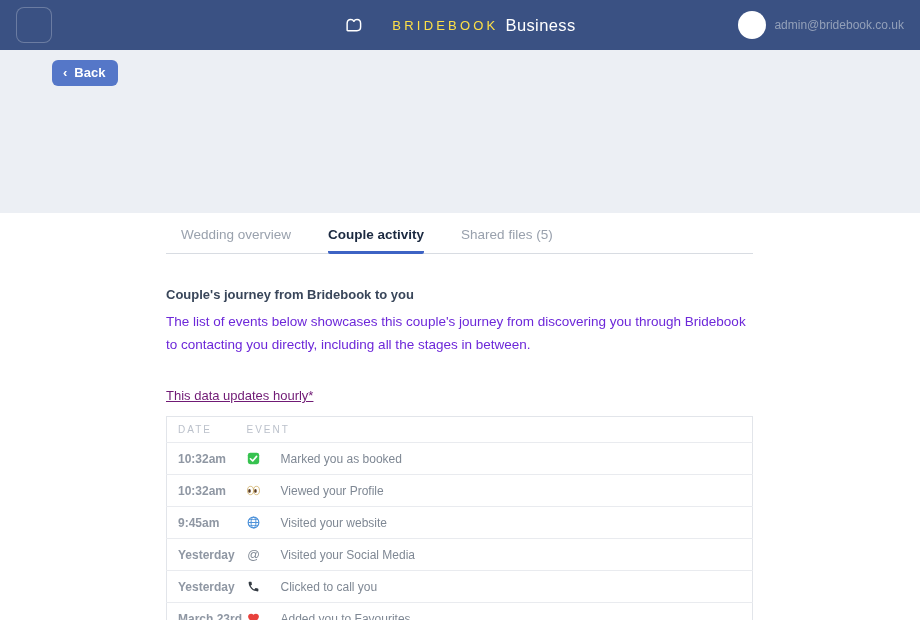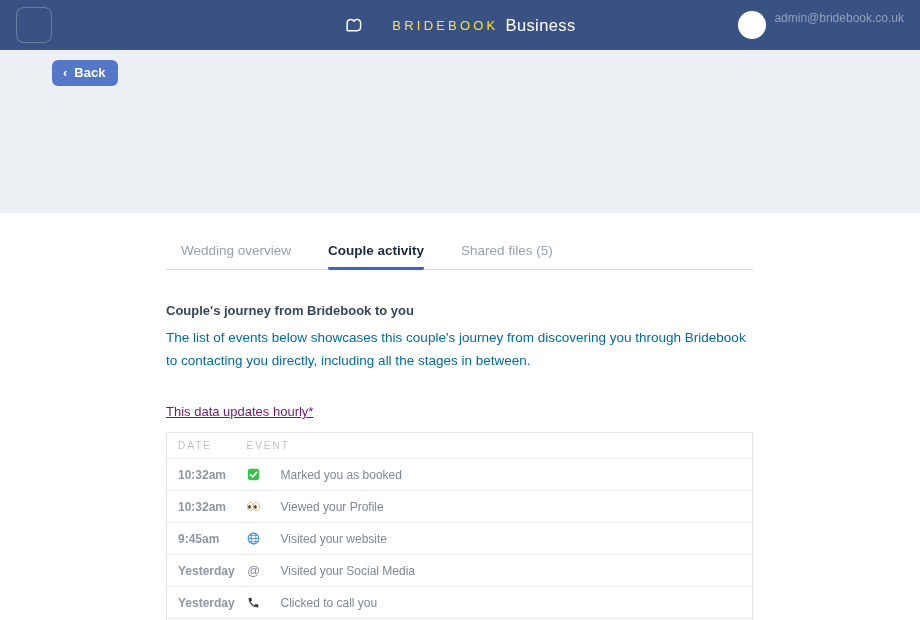--- a/index.html
+++ b/index.html
@@ -19,21 +19,21 @@
   .venue-name { color: #FFFFFF; font-size: 13px; font-weight: 500; letter-spacing: .2px; }
   .venue-badge { background: #F2C04B; color: #A5670F; font-size: 9px; font-weight: 700;
     border-radius: 999px; padding: 3px 9px; width: fit-content; letter-spacing: .2px; }
 
   .logo { position: absolute; left: 50%; top: 50%; transform: translate(-50%, -50%);
     display: flex; align-items: center; gap: 9px; color: #fff; }
   .logo-mark { width: 19px; height: 19px; display: block; }
   .logo-text { font-size: 13px; font-weight: 500; letter-spacing: 3.2px; color: #fde047; margin-left: 20px; }
   .logo-suffix { font-size: 16.5px; font-weight: 400; letter-spacing: .4px; color: #fff; margin-left: -2px; }
 
-  .account { margin-left: auto; display: flex; align-items: flex-start; gap: 8px; }
+  .account { margin-left: auto; display: flex; align-items: center; gap: 8px; }
   .avatar { width: 28px; height: 28px; border-radius: 50%; background: #fff; }
   .account-email { color: #93A0B9; font-size: 12px; }
 
   
   .hero { height: 163px; background: #ECEFF4; position: relative; }
   .back-btn { position: absolute; left: 52px; top: 10px; background: #5577C8; color: #fff;
     border: none; border-radius: 6px; font-size: 13px; font-weight: 700;
     padding: 5px 13px 6px 11px; display: flex; align-items: center; gap: 7px; cursor: pointer;
     font-family: "Liberation Sans", sans-serif; }
   .back-chevron { font-size: 13px; font-weight: 700; line-height: 1; }
@@ -48,28 +48,28 @@
   .couple-name { font-size: 31px; font-weight: 700; color: #25324B; letter-spacing: .2px; }
   .wedding-date { font-size: 19px; font-weight: 700; color: #25324B; margin-top: 7px; }
   .disconnect-row { display: flex; align-items: center; margin-top: 15px; }
   .not-your-couple { font-size: 12px; color: #8C96A6; }
   .disconnect-link { font-size: 12.5px; font-weight: 600; color: #3A4557;
     text-decoration: underline; margin-left: 46px; cursor: pointer; }
 
   
   .content { width: 587px; margin-left: 166px; }
 
-  .tabs { display: flex; gap: 37px; padding-left: 15px; padding-top: 30px;
+  .tabs { display: flex; gap: 37px; padding-left: 15px; padding-top: 14px;
     border-bottom: 1px solid #D8DCE2; }
   .tab { font-size: 13.5px; color: #99A1AD; padding-bottom: 9px; cursor: pointer;
     border-bottom: 3px solid transparent; margin-bottom: -1px; border-radius: 2px; }
   .tab.active { color: #1B2940; font-weight: 700; border-bottom-color: #3D63C4; }
 
   .journey-title { margin-top: 33px; font-size: 13px; color: #39465A; }
-  .journey-desc { margin-top: 9px; font-size: 13.5px; color: #0369a1; line-height: 1.68; }
+  .journey-desc { margin-top: 9px; font-size: 13.5px; color: #6d28d9; line-height: 1.68; }
   .update-note { margin-top: 32px; font-size: 13px; color: #701a75; text-decoration: underline; }
 
   
   .events-table { margin-top: 13px; border: 1px solid #E2E5EA; border-radius: 2px;
     width: 100%; border-collapse: collapse; }
   .events-table th { font-size: 10px; font-weight: 500; letter-spacing: 2px;
     color: #BBC1CB; text-align: left; height: 26px; vertical-align: middle; }
   .events-table th.col-date { padding-left: 11px; width: 80px; }
   .events-table td { height: 32px; vertical-align: middle; border-top: 1px solid #E9EBEF;
     font-size: 12px; }

